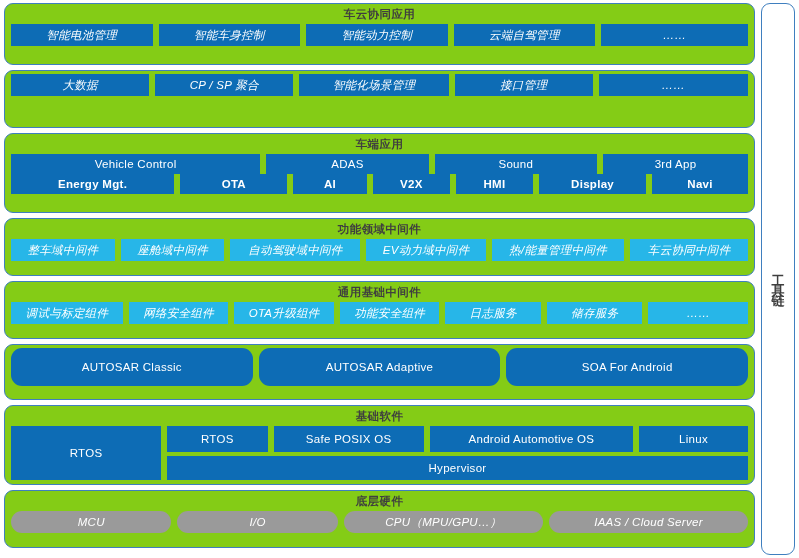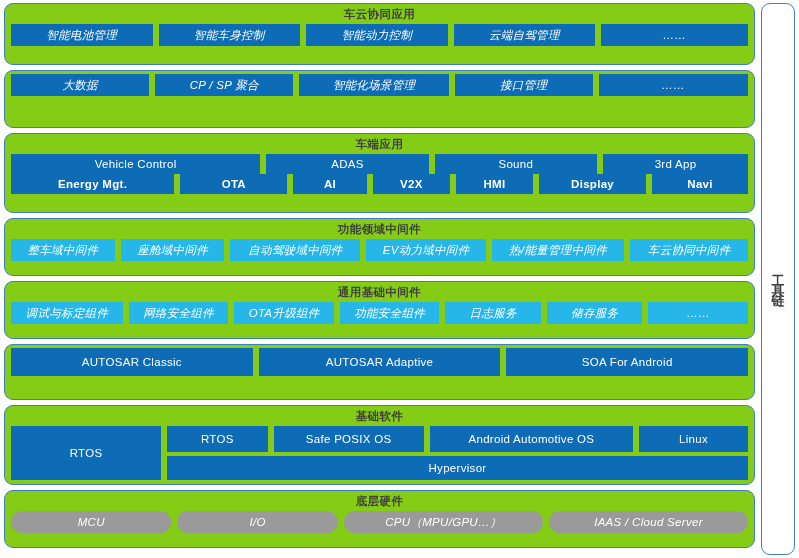--- a/index.html
+++ b/index.html
@@ -65,21 +65,21 @@
     padding:0 3px;
     white-space:nowrap;
     letter-spacing:.3px;
     overflow:hidden;
   }
   .blue{background:#0d6cb5;}
   .cyan{background:#27b6e8;}
   .gray{background:#9a9a9a;border-radius:11px;}
   .h22{height:22px;font-style:italic;}
   .h20{height:20px;}
-  .h23{height:28px;}
+  .h23{height:38px;border-radius:11px;}
 
   
   .p-app{height:62px;}
   .p-plat{height:58px;}
   .p-vehicle{height:80px;}
   .p-fdm{height:58px;}
   .p-cbm{height:58px;}
   .p-bsw{height:56px;}
   .p-os{height:80px;}
   .p-hw{height:58px;}

